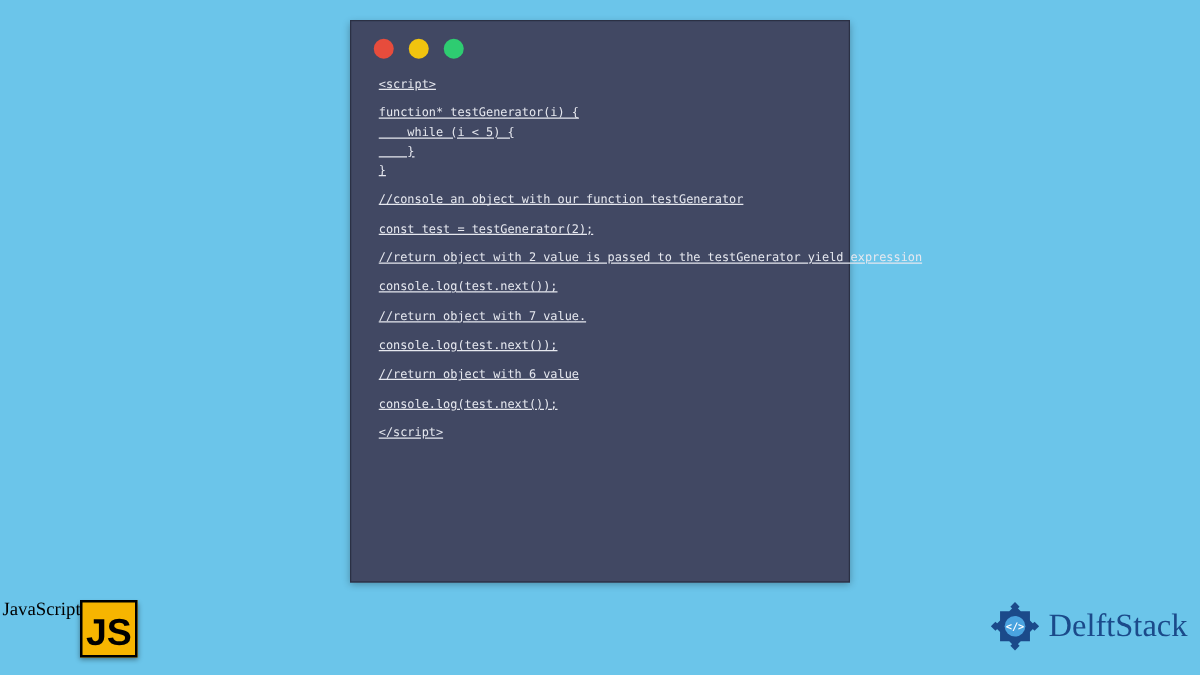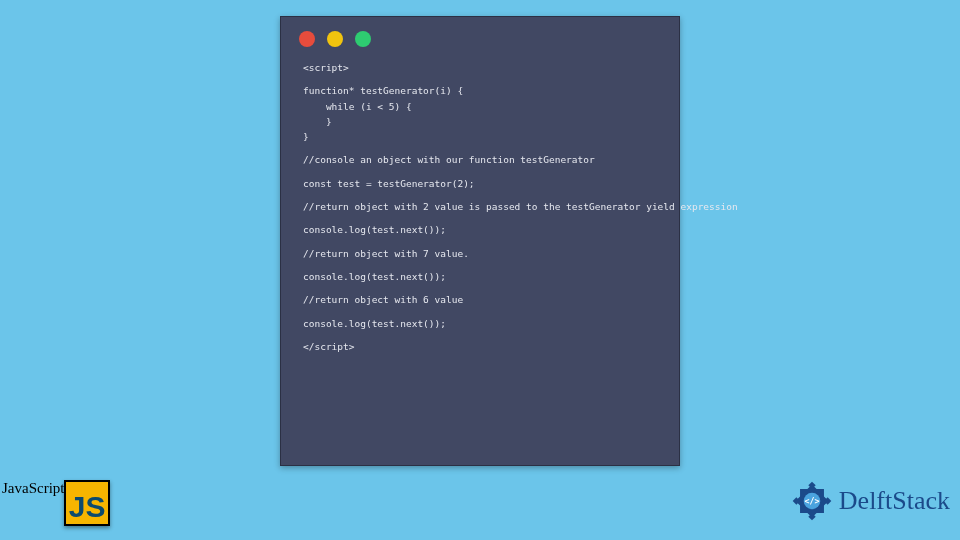--- a/index.html
+++ b/index.html
@@ -34,40 +34,40 @@
   .dot-red { background: #e74c3c; }
   .dot-yellow { background: #f1c40f; }
   .dot-green { background: #2ecc71; }
   .code-body {
     padding: 6px 22px 14px 22px;
     color: #e6e8ef;
     font-family: Menlo, Consolas, monospace;
     font-size: 9.5px;
     line-height: 1.4;
   }
-  .code-body div { white-space: pre; margin-bottom: 10px; }
+  .code-body div { white-space: pre; margin-bottom: 10px; text-decoration: underline; }
   .code-body div.tight { margin-bottom: 2px; }
   .js-badge {
     position: absolute;
     left: 2px;
     bottom: 14px;
     display: flex;
     flex-direction: row;
   }
   .js-label {
     font-family: "Times New Roman", serif;
     font-size: 15px;
     color: #000;
     margin-bottom: 2px;
   }
   .js-square {
     width: 46px;
     height: 46px;
     background: #f7b500;
-    color: #0c4a6e;
+    color: #000000;
     font-family: Arial, sans-serif;
     font-weight: 800;
     font-size: 30px;
     line-height: 1;
     display: flex;
     align-items: flex-end;
     justify-content: flex-end;
     padding: 2px 3px;
     border: 2px solid #000;
     box-shadow: 0 2px 4px rgba(0,0,0,0.4);

